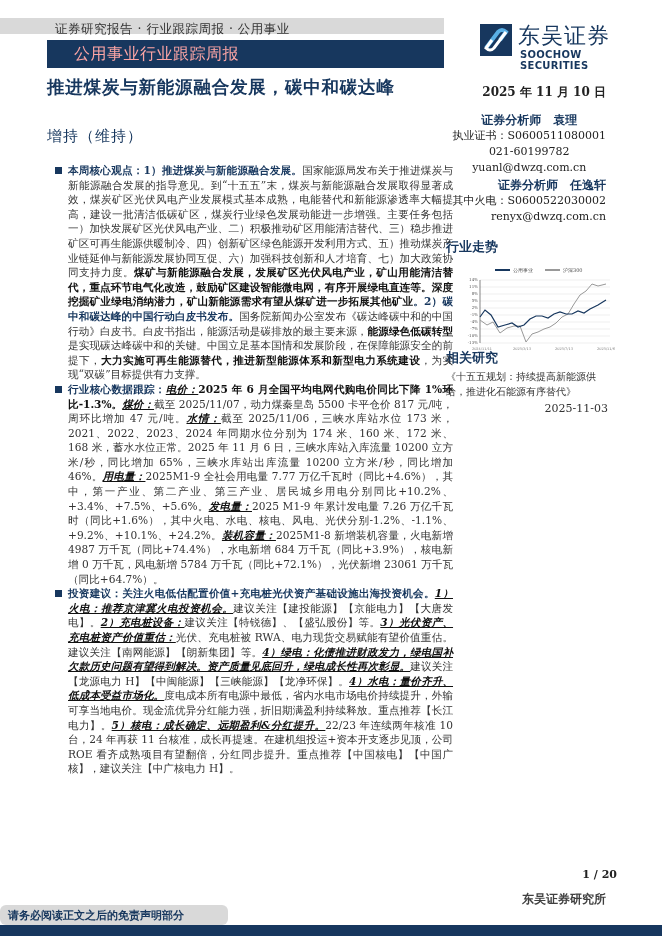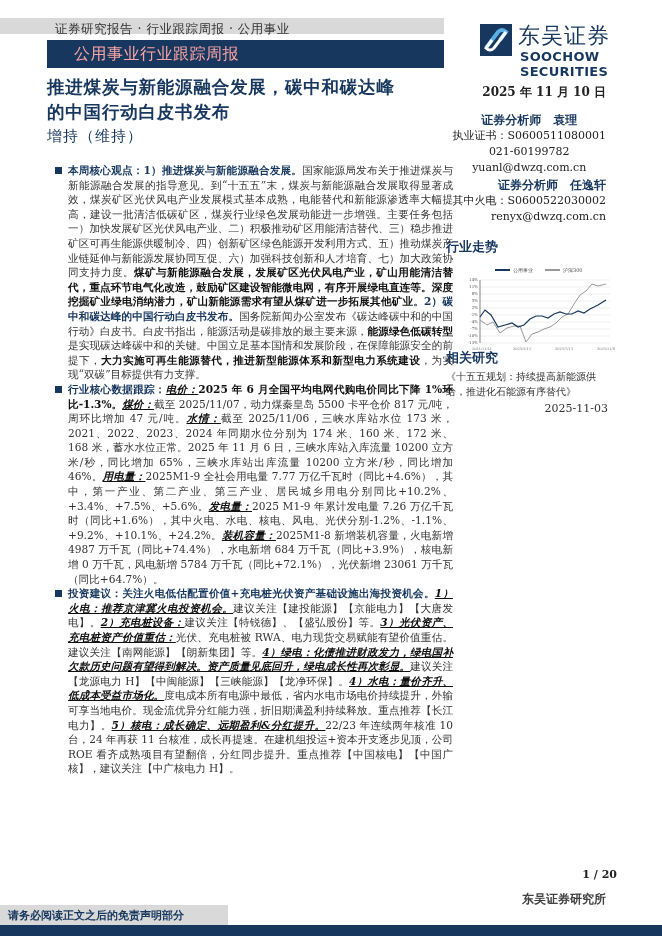--- a/index.html
+++ b/index.html
@@ -5,41 +5,41 @@
   * { box-sizing: border-box; margin: 0; padding: 0; }
   body { width: 662px; height: 936px; background: #fff; position: relative; overflow: hidden;
     font-family: "DejaVu Serif", "Liberation Serif", serif; color: #222; }
   .topbar { position: absolute; left: 0; top: 18px; width: 444px; height: 16px; background: #d9d9d9; }
   .topbar span { position: absolute; left: 55px; top: 3px; font-size: 12.5px; color: #333; letter-spacing: 0.5px; }
   .navybar { position: absolute; left: 47px; top: 40px; width: 397px; height: 28px; background: #17375e; }
   .navybar span { position: absolute; left: 2px; top: 4px; font-size: 16px; color: #fca5a5; letter-spacing: 0.5px; margin-left: 25px; }
   .logo { position: absolute; left: 475px; top: 20px; width: 150px; height: 42px; }
   .logo-mark { position: absolute; left: 5px; top: 4px; width: 32px; height: 32px; }
   .logo-cn { position: absolute; left: 43px; top: 1px; font-family: "DejaVu Sans", sans-serif; font-size: 22px; color: #17375e; letter-spacing: 1px; }
-  .logo-en { position: absolute; left: 45px; top: 29px; font-family: "DejaVu Sans", sans-serif; font-size: 13px; font-weight: bold; color: #17375e; letter-spacing: 0.3px; }
+  .logo-en { position: absolute; left: 45px; top: 29px; font-family: "DejaVu Sans", sans-serif; font-size: 10px; font-weight: bold; color: #17375e; letter-spacing: 0.3px; }
   .title { position: absolute; left: 47px; top: 75px; width: 400px; font-size: 17.5px; font-weight: bold; color: #17375e; line-height: 25px; letter-spacing: 0.8px; }
   .rating { position: absolute; left: 47px; top: 127px; font-size: 15px; color: #17375e; letter-spacing: 1px; }
   .date { position: absolute; right: 56px; top: 84px; font-size: 12px; font-weight: bold; color: #222; }
   .analyst { position: absolute; right: 56px; text-align: right; font-size: 11px; line-height: 16px; color: #222; }
   .analyst .nm { font-weight: bold; color: #17375e; font-size: 12px; }
   .sec-h { position: absolute; font-weight: bold; color: #17375e; font-size: 13px; }
   .main { position: absolute; left: 55px; top: 163px; width: 398px; font-size: 10.6px; line-height: 14.6px; color: #333; text-align: justify; }
   .main .hd { font-weight: bold; font-size: 11px; color: #222; margin-bottom: 1px; }
   .bullet { position: relative; padding-left: 13px; }
   .bullet .sq { position: absolute; left: 0; top: 4px; width: 7px; height: 7px; background: #17375e; }
   .b-blue { font-weight: bold; color: #17375e; }
   .b { font-weight: bold; color: #111; }
   .bu { font-weight: bold; font-style: italic; text-decoration: underline; color: #111; }
   .chart { position: absolute; left: 460px; top: 265px; width: 160px; height: 92px; }
   .related { position: absolute; left: 446px; top: 349px; width: 162px; font-size: 10px; line-height: 15px; color: #333; }
   .related .item { margin-top: 4px; }
   .related .dt { text-align: right; font-size: 11px; margin-top: 2px; }
   .pageno { position: absolute; right: 45px; top: 868px; font-size: 11px; font-weight: bold; }
   .institute { position: absolute; right: 56px; top: 891px; font-size: 12px; font-weight: bold; color: #404040; }
-  .disclaim { position: absolute; left: 0; top: 905px; width: 228px; height: 20px; background: #d9d9d9; }
+  .disclaim { position: absolute; left: 0; top: 905px; width: 228px; height: 20px; background: #d9d9d9; border-radius: 6px; }
   .disclaim span { position: absolute; left: 8px; top: 3px; font-size: 11px; font-weight: bold; color: #17375e; }
   .footbar { position: absolute; left: 0; top: 925px; width: 662px; height: 11px; background: #17375e; }
 </style>
 </head>
 <body>
 
 <div class="topbar">
   <span>证券研究报告 · 行业跟踪周报 · 公用事业</span>
 </div>
 <div class="navybar">
@@ -51,21 +51,20 @@
     <rect x="0" y="0" width="32" height="32" fill="#17375e"></rect>
     <path d="M6 24 L18 8 Q22 4 26 8 L20 16" stroke="#5ab0e6" stroke-width="4" fill="none"></path>
     <path d="M26 8 L14 24 Q10 28 6 24 L12 16" stroke="#ffffff" stroke-width="3" fill="none"></path>
   </svg>
   <span class="logo-cn">东吴证券</span>
   <span class="logo-en">SOOCHOW SECURITIES</span>
 </div>
 
 <div class="title">
   <div>推进煤炭与新能源融合发展，碳中和碳达峰</div>
-  <div>的中国行动白皮书发布</div>
 </div>
 <div class="rating">增持（维持）</div>
 <div class="date">2025 年 11 月 10 日</div>
 
 <div class="analyst" style="top:112px;text-align:center;">
   <div class="nm">证券分析师　袁理</div>
   <div>执业证书：S0600511080001</div>
   <div>021-60199782</div>
   <div>yuanl@dwzq.com.cn</div>
 </div>

